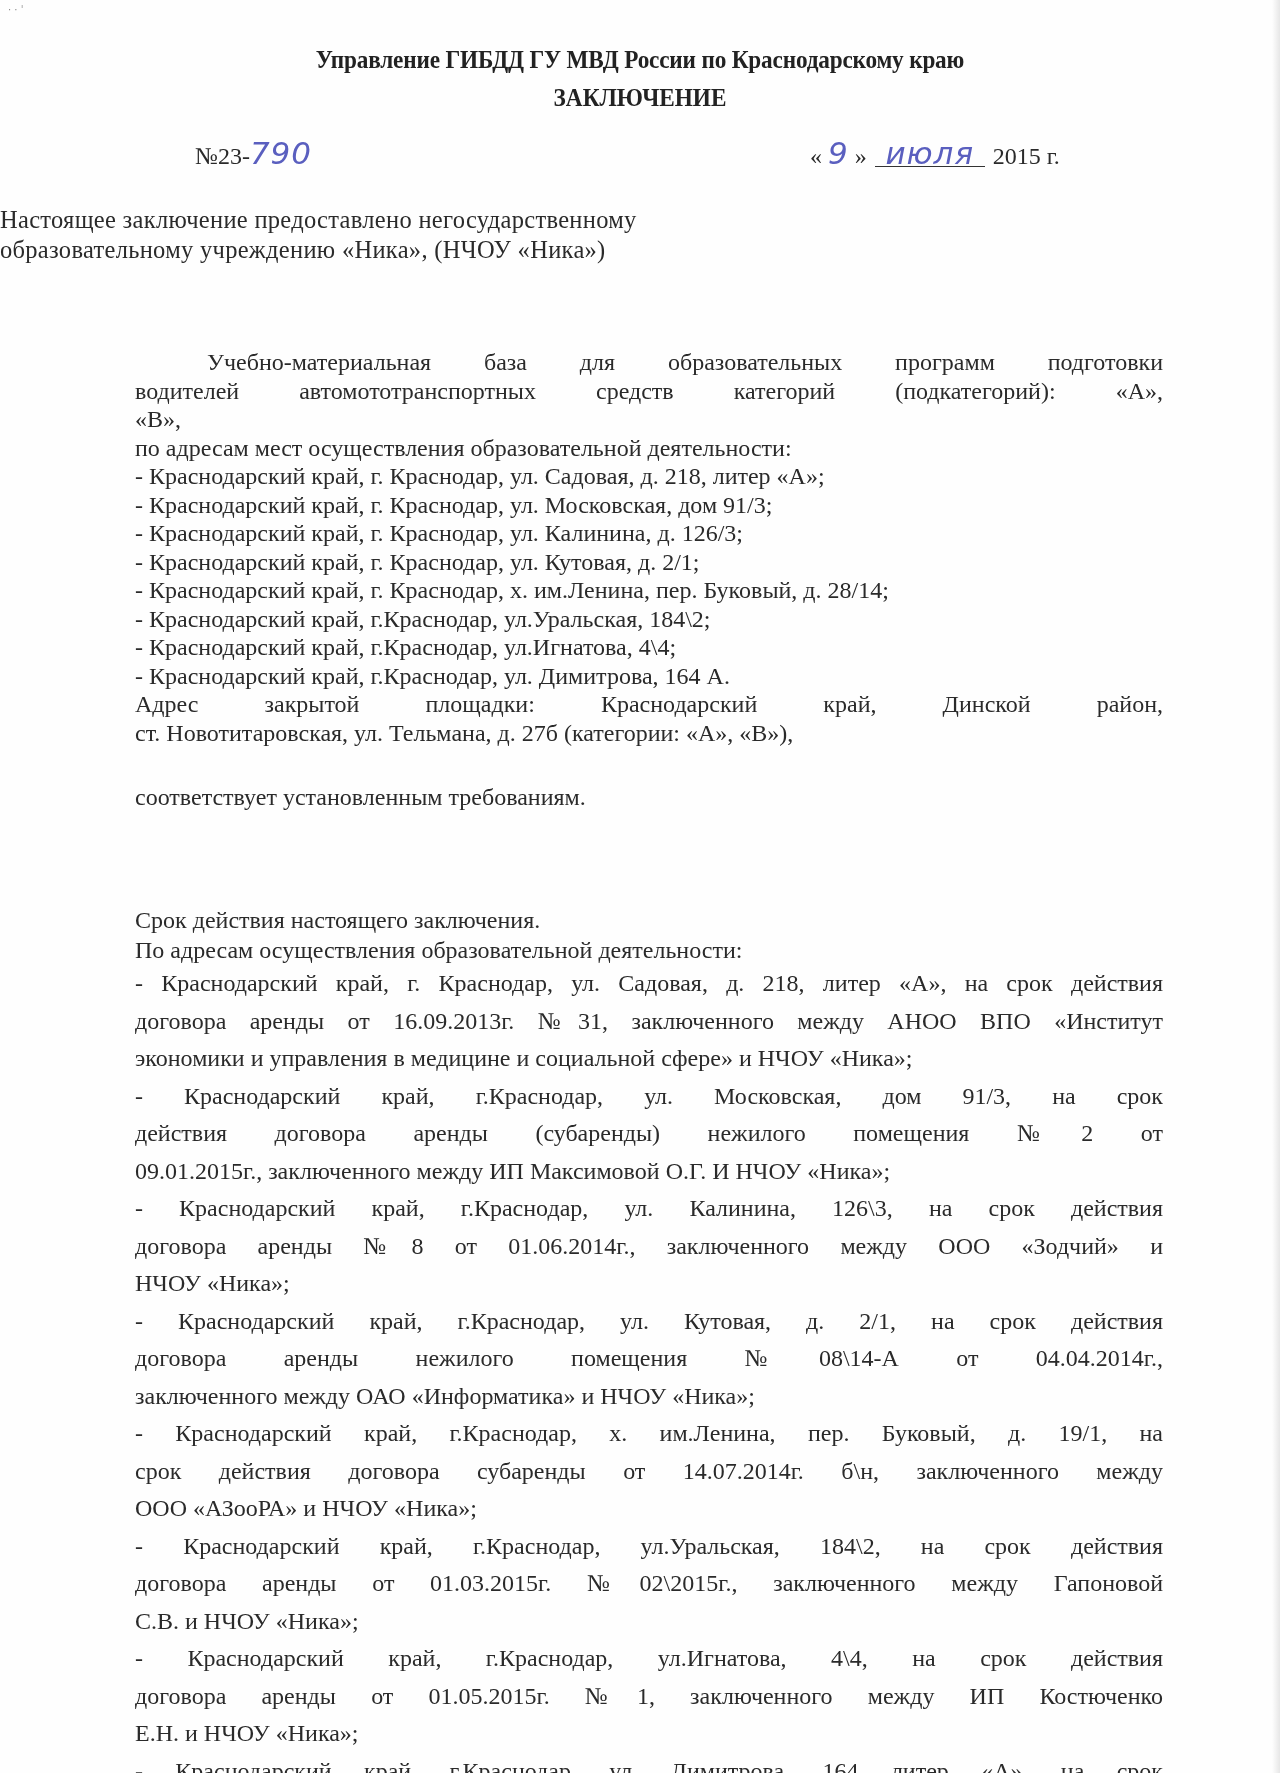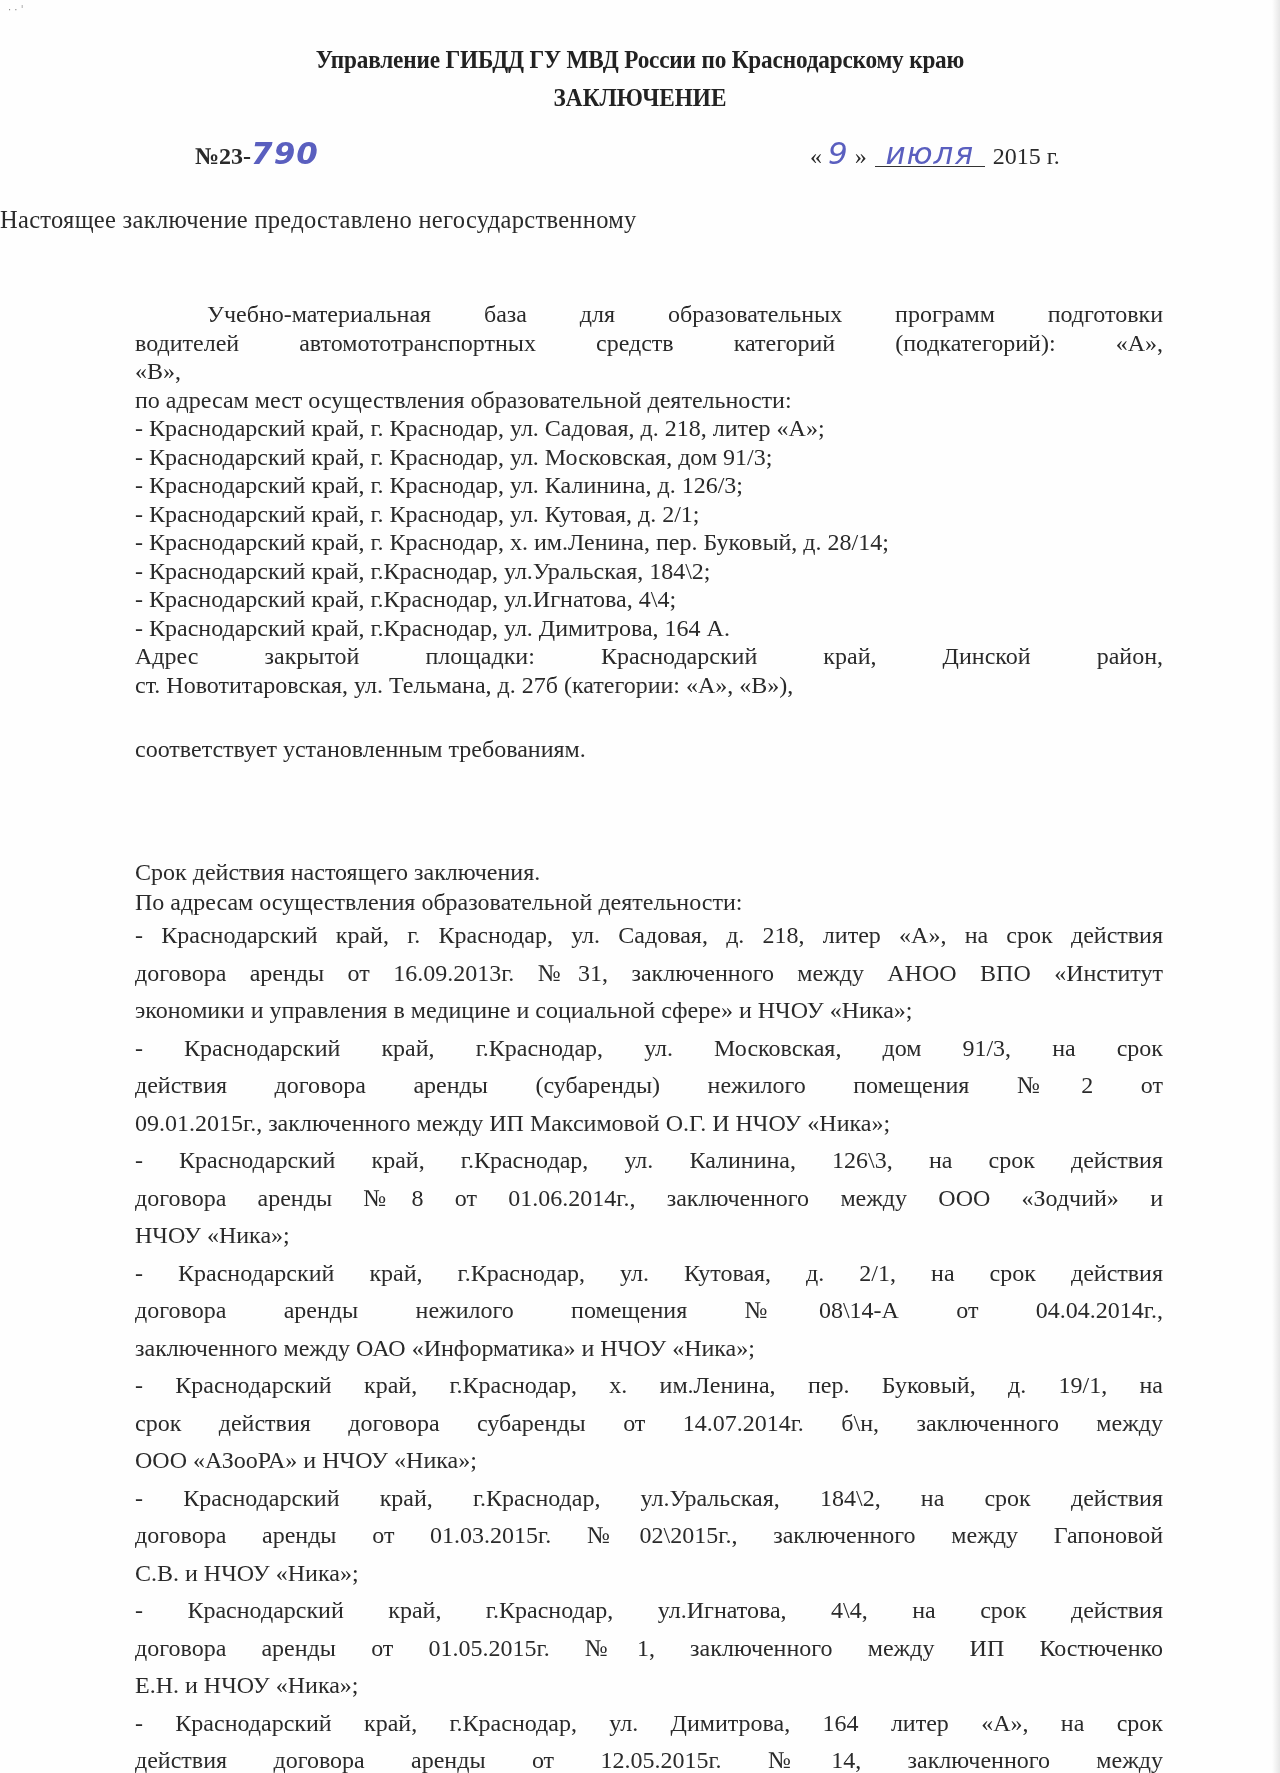--- a/index.html
+++ b/index.html
@@ -40,21 +40,21 @@
       font-size: 25px;
       transform: scaleX(0.93);
       color: #222;
     }
     .number-line {
       position: absolute;
       left: 195px; top: 135px;
       font-family: "Liberation Serif", serif;
       font-size: 24px;
       color: #2a2a2a;
-      display: flex; align-items: baseline; font-weight: bold;
+      display: flex; align-items: baseline;
     }
     .handwritten {
       font-family: "DejaVu Sans", sans-serif;
       font-style: italic;
       color: #5a5fbf;
       font-size: 31px;
       letter-spacing: 1px;
     }
     .date-line {
       position: absolute;
@@ -84,20 +84,21 @@
       color: #2a2a2a;
       letter-spacing: 0.3px;
     }
     .body {
       position: absolute;
       left: 135px;
       width: 1028px;
       font-family: "Liberation Serif", serif;
       font-size: 24px;
       color: #2a2a2a;
+      margin-top: 48px;
     }
     .block1 {
       top: 300px;
       line-height: 28.5px;
     }
     .justify {
       text-align: justify;
       text-align-last: justify;
     }
     .indent { text-indent: 72px; }
@@ -146,20 +147,21 @@
   <div class="date-line">
     <span>« </span>
     <span class="handwritten">9</span>
     <span> » </span>
     <span class="date-month handwritten">июля</span>
     <span> 2015 г.</span>
   </div>
 
   <div class="intro">
     <div>Настоящее заключение предоставлено негосударственному</div>
+    <div>образовательному учреждению «Ника», (НЧОУ «Ника»)</div>
   </div>
 
   <div class="body block1">
     <div class="justify indent">Учебно-материальная база для образовательных программ подготовки</div>
     <div class="justify">водителей автомототранспортных средств категорий (подкатегорий): «А»,</div>
     <div>«В»,</div>
     <div>по адресам  мест осуществления образовательной деятельности:</div>
     <div id="address-list">
         <div class="line">- Краснодарский край,  г. Краснодар, ул. Садовая, д. 218, литер «А»;</div>
         <div class="line">- Краснодарский край, г. Краснодар, ул. Московская, дом 91/3;</div>

